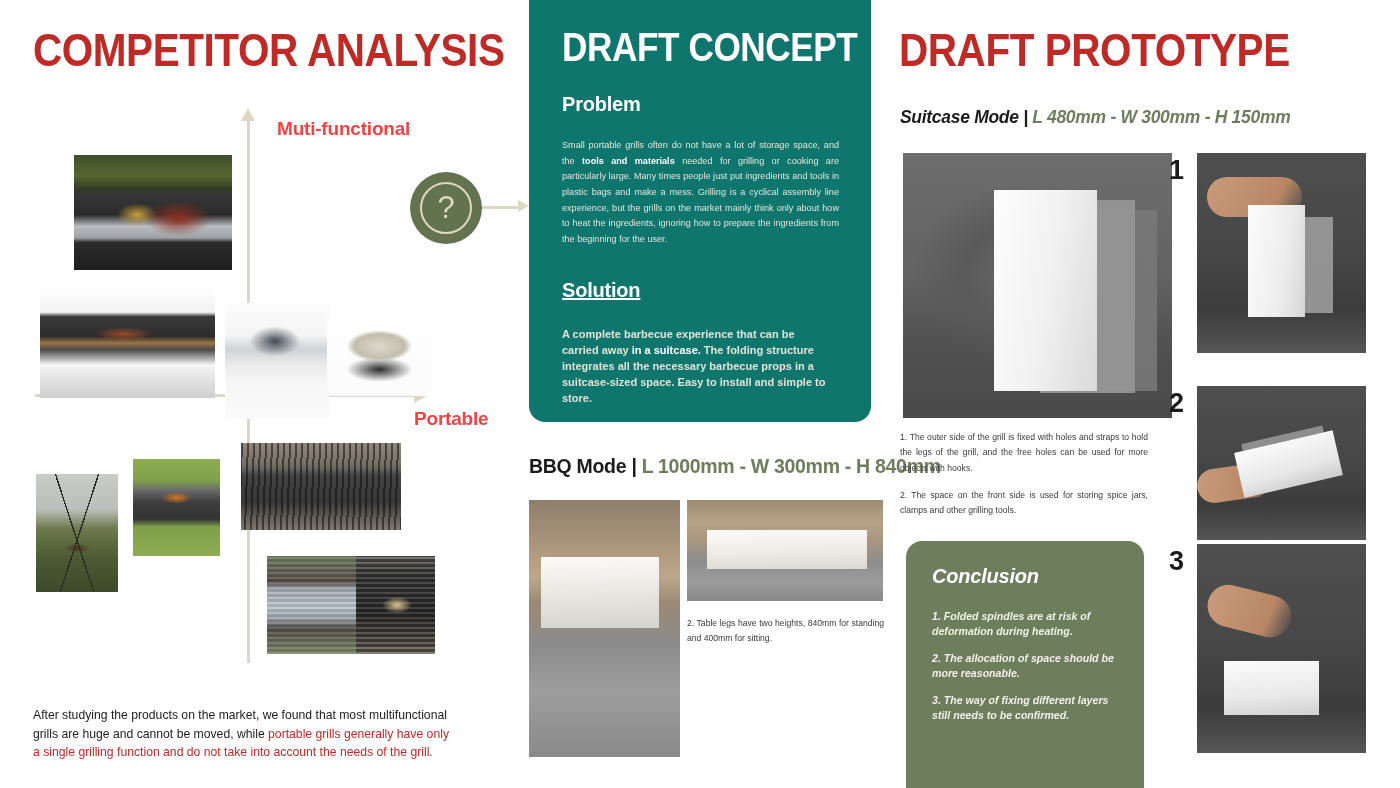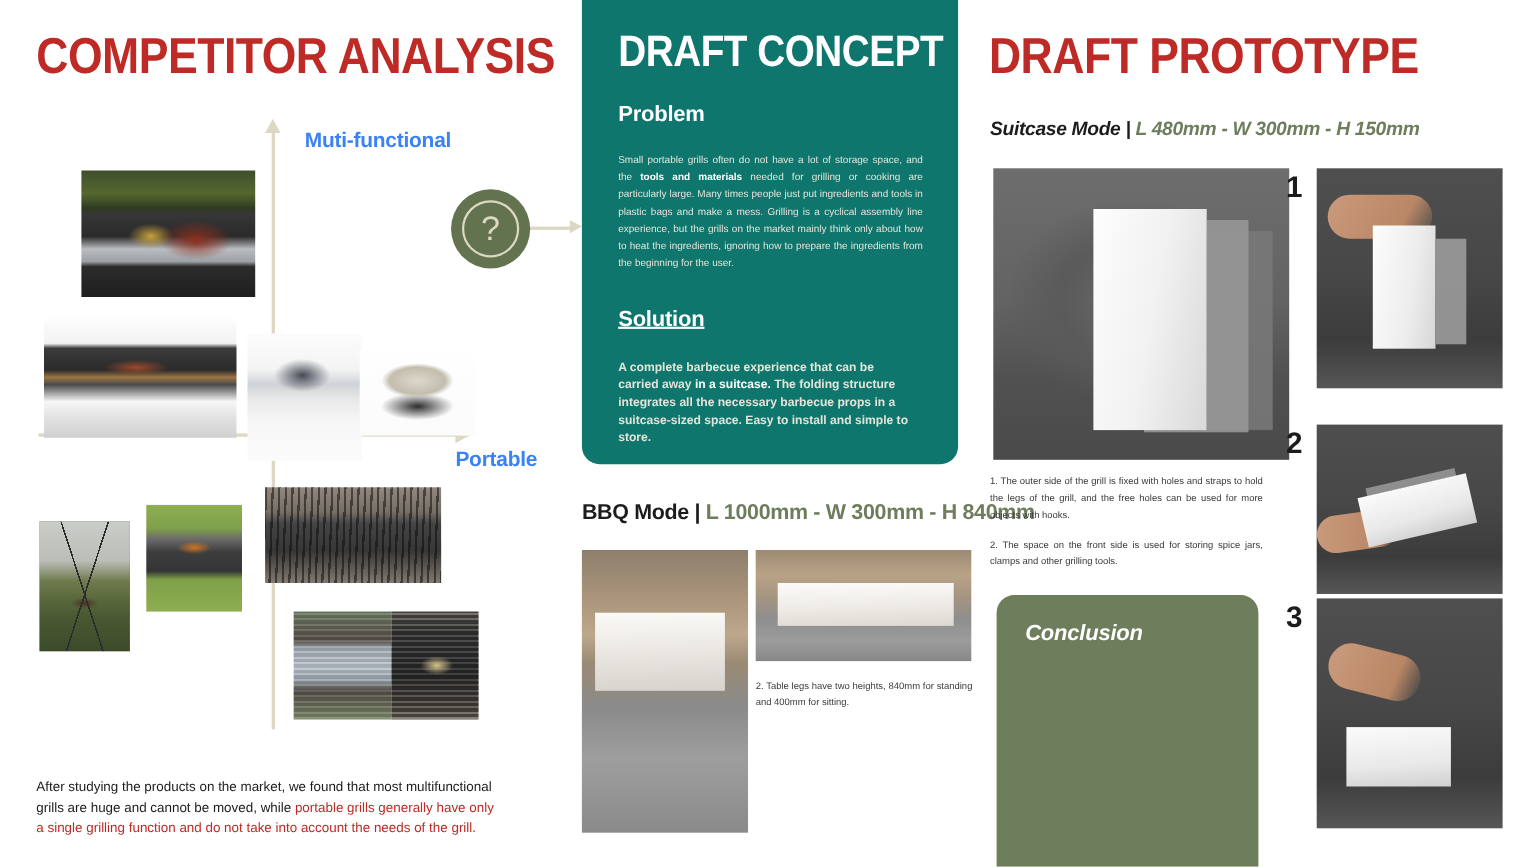--- a/index.html
+++ b/index.html
@@ -68,21 +68,21 @@
   #arrow-right {
     left: 414px; top: 389px;
     border-top: 7px solid transparent;
     border-bottom: 7px solid transparent;
     border-left: 13px solid #DCD8C4;
   }
 
   .axis-label {
     font-weight: 700;
     font-size: 19px;
-    color: #3b82f6;
+    color: #ef4444;
     letter-spacing: -0.2px;
     white-space: nowrap;
   }
   #label-multifunctional { left: 277px; top: 118px; }
   #label-portable        { left: 414px; top: 408px; }
 
   
   #q-badge {
     left: 410px; top: 172px;
     width: 72px; height: 72px;
@@ -515,15 +515,20 @@
   <div class="photo img-step img-step1 abs" style="left:1197px; top:153px; width:169px; height:200px;"></div>
 
   <div class="abs step-number" style="left:1169px; top:390px;">2</div>
   <div class="photo img-step img-step2 abs" style="left:1197px; top:386px; width:169px; height:154px;"></div>
 
   <div class="abs step-number" style="left:1169px; top:548px;">3</div>
   <div class="photo img-step img-step3 abs" style="left:1197px; top:544px; width:169px; height:209px;"></div>
 
   <div id="conclusion-panel" class="abs">
     <div id="conclusion-heading" class="abs">Conclusion</div>
+    <div id="conclusion-list" class="abs">
+      <p>1. Folded spindles are at risk of deformation during heating.</p>
+      <p>2. The allocation of space should be more reasonable.</p>
+      <p>3. The way of fixing different layers still needs to be confirmed.</p>
+    </div>
   </div>
 
 </div>
 
 </body></html>

